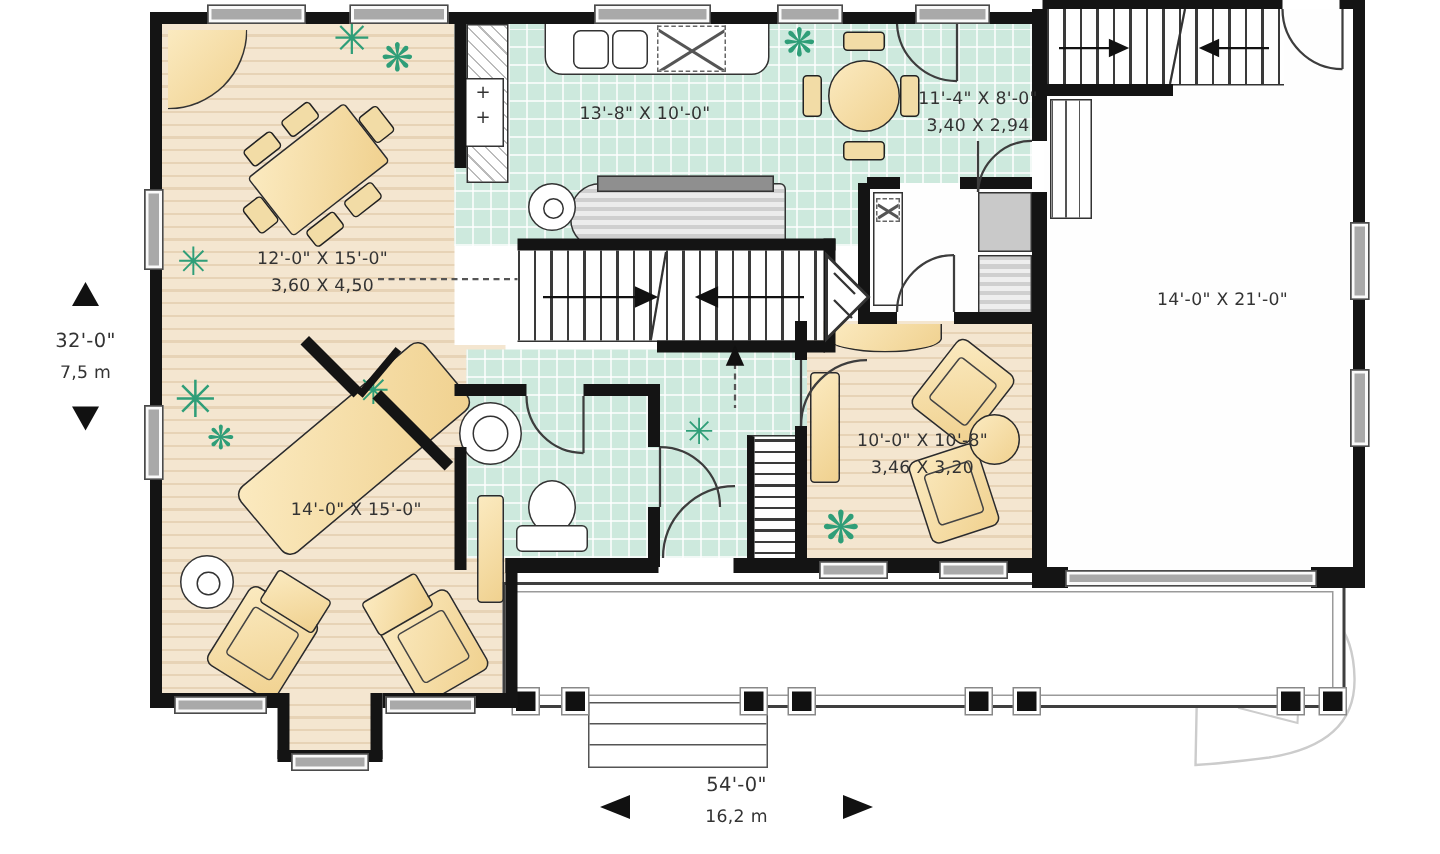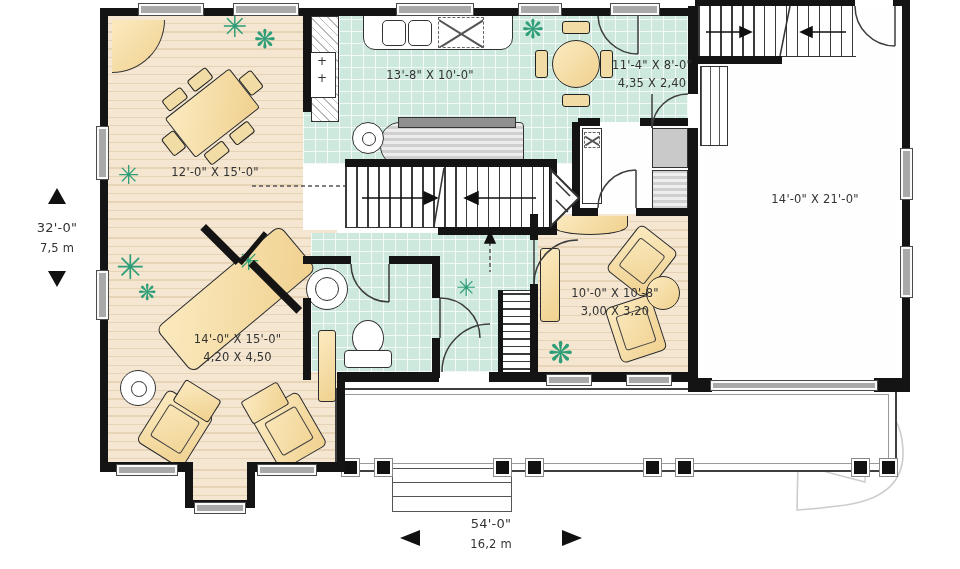--- a/index.html
+++ b/index.html
@@ -247,35 +247,35 @@
   <svg class="logo" style="left:780px;top:392px;" width="140" height="130" viewBox="0 0 140 130">
     <path d="M 17 118 L 19 18 Q 19 10 30 9 L 74 7 Q 122 9 123 60 Q 124 104 66 113 Q 35 117 17 118 Z" fill="none" stroke="#cccccc" stroke-width="1.6"></path>
     <path d="M 46 28 L 88 22 L 85 90 L 46 80 Z" fill="none" stroke="#cccccc" stroke-width="1.4"></path>
   </svg>
 
   <div class="dim" style="left:340px;top:66px;width:180px;">
     <div>13'-8" X 10'-0"</div>
   </div>
   <div class="dim" style="left:592px;top:56px;width:120px;">
     <div>11'-4" X 8'-0"</div>
-    <div>4,35 X 2,40</div>
+    <div>3,40 X 2,94</div>
   </div>
   <div class="dim" style="left:130px;top:163px;width:170px;">
     <div>12'-0" X 15'-0"</div>
+    <div>3,60 X 4,50</div>
   </div>
   <div class="dim" style="left:725px;top:190px;width:180px;">
     <div>14'-0" X 21'-0"</div>
   </div>
   <div class="dim" style="left:150px;top:330px;width:175px;">
     <div>14'-0" X 15'-0"</div>
-    <div>4,20 X 4,50</div>
   </div>
   <div class="dim" style="left:545px;top:284px;width:140px;">
     <div>10'-0" X 10'-8"</div>
-    <div>3,00 X 3,20</div>
+    <div>3,46 X 3,20</div>
   </div>
 
   <div class="dim" style="left:18px;top:188px;width:78px;">
     <div class="tri-up"></div>
     <div class="dimBig">32'-0"</div>
     <div>7,5 m</div>
     <div class="tri-down"></div>
   </div>
   <div class="dim" style="left:426px;top:514px;width:130px;">
     <div class="tri-left" style="left:-26px;top:16px;"></div>

